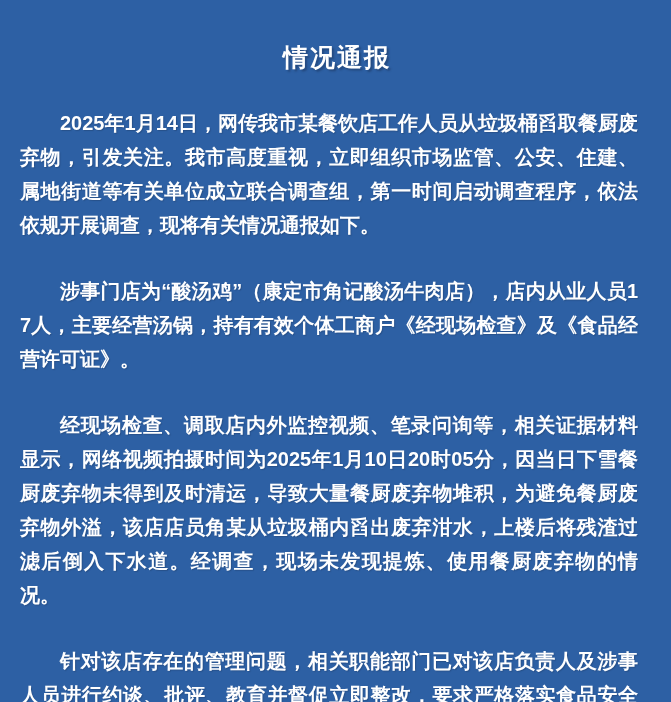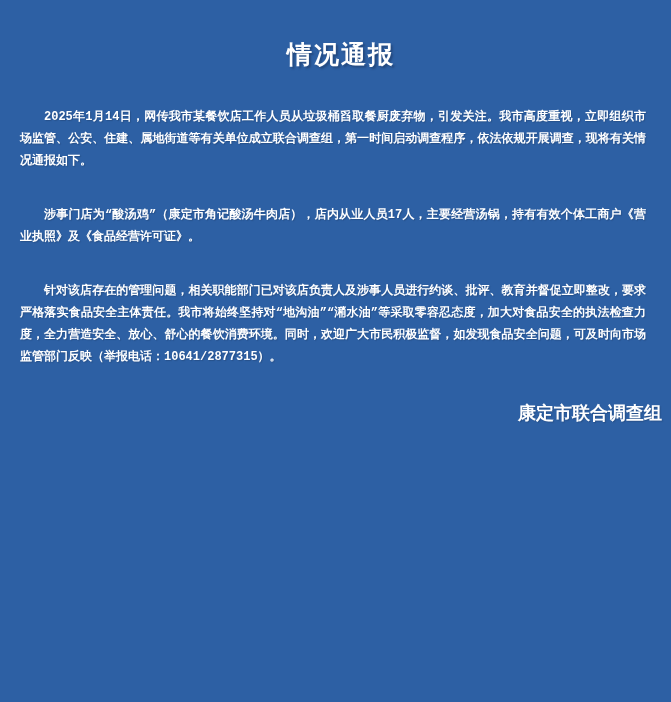--- a/index.html
+++ b/index.html
@@ -6,38 +6,38 @@
     margin: 0;
     padding: 0;
   }
   .notice-page {
     position: relative;
     width: 671px;
     height: 702px;
     box-sizing: border-box;
     background: #2d60a4;
     color: #ffffff;
-    font-family: Liberation Mono, monospace;
+    font-family: Liberation Sans, sans-serif;
     font-weight: 700;
-    padding: 41px 9px 0 20px;
+    padding: 41px 17px 0 20px;
     overflow: hidden;
   }
   .notice-title {
     margin: 0 0 33px 0;
     text-align: center;
     font-size: 25px;
     line-height: 32px;
     font-weight: 700;
     letter-spacing: 2px;
     text-shadow: 2px 2px 2px rgba(25, 45, 80, 0.45);
   }
   .notice-paragraph {
     margin: 0 16px 32px 0;
-    font-size: 12px;
-    line-height: 22px;
+    font-size: 20px;
+    line-height: 34px;
     text-align: justify;
     text-indent: 2em;
     text-shadow: 1px 1px 1px rgba(25, 45, 80, 0.30);
     word-break: break-all;
   }
   .notice-signature {
     margin-top: 33px;
     text-align: right;
     font-size: 18px;
     line-height: 27px;
@@ -48,22 +48,23 @@
   }
 </style>
 </head>
 <body>
 
 <div class="notice-page">
   <h1 class="notice-title">情况通报</h1>
 
   <p class="notice-paragraph">2025年1月14日，网传我市某餐饮店工作人员从垃圾桶舀取餐厨废弃物，引发关注。我市高度重视，立即组织市场监管、公安、住建、属地街道等有关单位成立联合调查组，第一时间启动调查程序，依法依规开展调查，现将有关情况通报如下。</p>
 
-  <p class="notice-paragraph">涉事门店为“酸汤鸡”（康定市角记酸汤牛肉店），店内从业人员17人，主要经营汤锅，持有有效个体工商户《营业执照》及《食品经营许可证》。</p>
+  <p class="notice-paragraph">涉事门店为“酸汤鸡”（康定市角记酸汤牛肉店），店内从业人员17人，主要经营汤锅，持有有效个体工商户《经现场检查》及《食品经营许可证》。</p>
 
+  <p class="notice-paragraph">经现场检查、调取店内外监控视频、笔录问询等，相关证据材料显示，网络视频拍摄时间为2025年1月10日20时05分，因当日下雪餐厨废弃物未得到及时清运，导致大量餐厨废弃物堆积，为避免餐厨废弃物外溢，该店店员角某从垃圾桶内舀出废弃泔水，上楼后将残渣过滤后倒入下水道。经调查，现场未发现提炼、使用餐厨废弃物的情况。</p>
 
   <p class="notice-paragraph">针对该店存在的管理问题，相关职能部门已对该店负责人及涉事人员进行约谈、批评、教育并督促立即整改，要求严格落实食品安全主体责任。我市将始终坚持对“地沟油”“潲水油”等采取零容忍态度，加大对食品安全的执法检查力度，全力营造安全、放心、舒心的餐饮消费环境。同时，欢迎广大市民积极监督，如发现食品安全问题，可及时向市场监管部门反映（举报电话：10641/2877315）。</p>
 
   <div class="notice-signature">
     <span class="sig-line">康定市联合调查组</span>
 
   </div>
 </div>
 
 </body></html>

